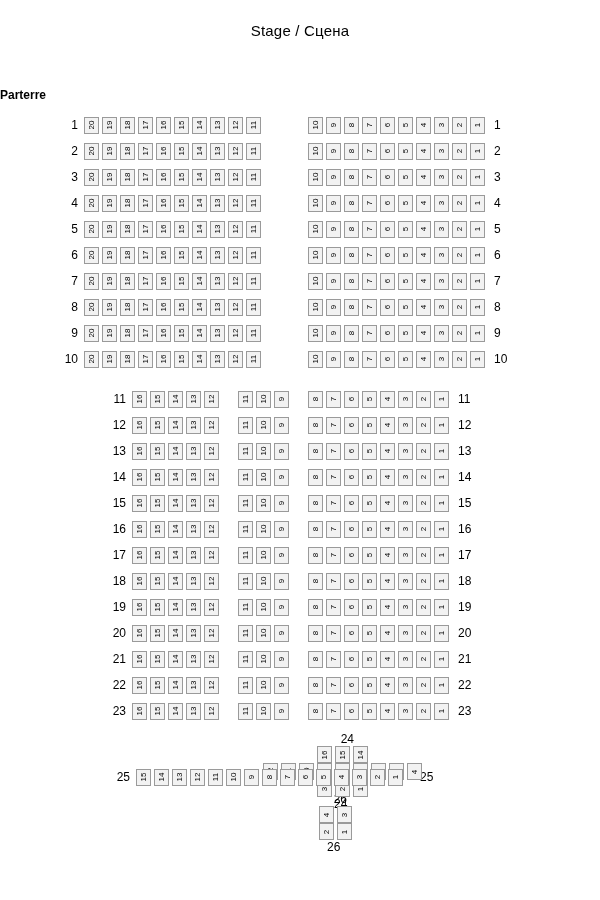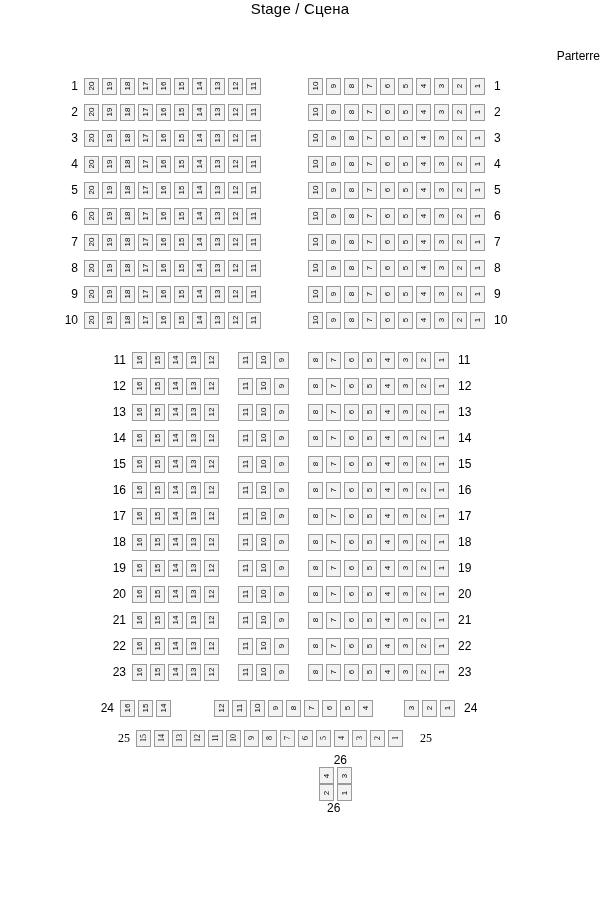--- a/index.html
+++ b/index.html
@@ -11,28 +11,28 @@
     height: 900px;
     background: #ffffff;
     font-family: "Liberation Sans", sans-serif;
     color: #000000;
     overflow: hidden;
     position: relative;
   }
   .stage-title {
     text-align: center;
     font-size: 15px;
-    padding-top: 0;
+    padding-top: 22px;
     letter-spacing: 0.2px;
   }
   .section-title {
-    text-align: right;
+    text-align: left;
     font-size: 12px;
-    font-weight: normal;
-    margin-top: 32px;
+    font-weight: bold;
+    margin-top: 49px;
   }
   .hall {
     position: relative;
     margin-top: 10px;
   }
   .row {
     display: flex;
     align-items: center;
     height: 26px;
     white-space: nowrap;
@@ -1564,21 +1564,21 @@
             <span>2</span>
           </div>
           <div class="seat">
             <span>1</span>
           </div>
         </div>
         <div class="rownum right">23</div>
       </div>
     </div>
   <div id="rear" class="blockC">
-      <div class="row" style="margin-left: 88px; height: 30px;">
+      <div class="row" style="margin-left: 88px; height: 30px; flex-direction: column;">
         <div class="rownum left">24</div>
         <div class="seats">
           <div class="seat">
             <span>16</span>
           </div>
           <div class="seat">
             <span>15</span>
           </div>
           <div class="seat">
             <span>14</span>
@@ -1621,21 +1621,21 @@
           </div>
           <div class="seat">
             <span>2</span>
           </div>
           <div class="seat">
             <span>1</span>
           </div>
         </div>
         <div class="rownum right">24</div>
       </div>
-      <div class="row" style="margin-left: 104px; height: 30px; font-family: Liberation Serif, serif;">
+      <div class="row" style="margin-left: 104px; height: 30px;">
         <div class="rownum left">25</div>
         <div class="seats">
           <div class="seat">
             <span>15</span>
           </div>
           <div class="seat">
             <span>14</span>
           </div>
           <div class="seat">
             <span>13</span>

